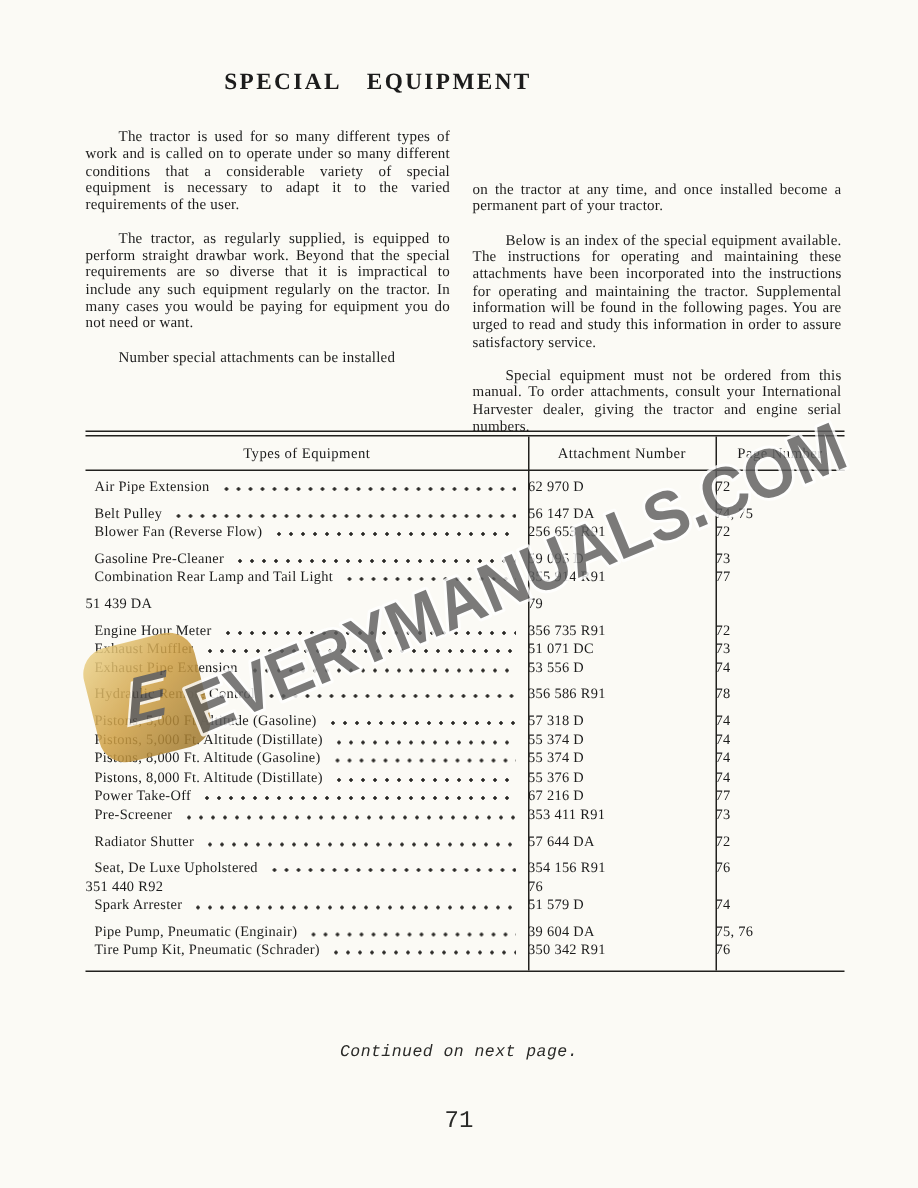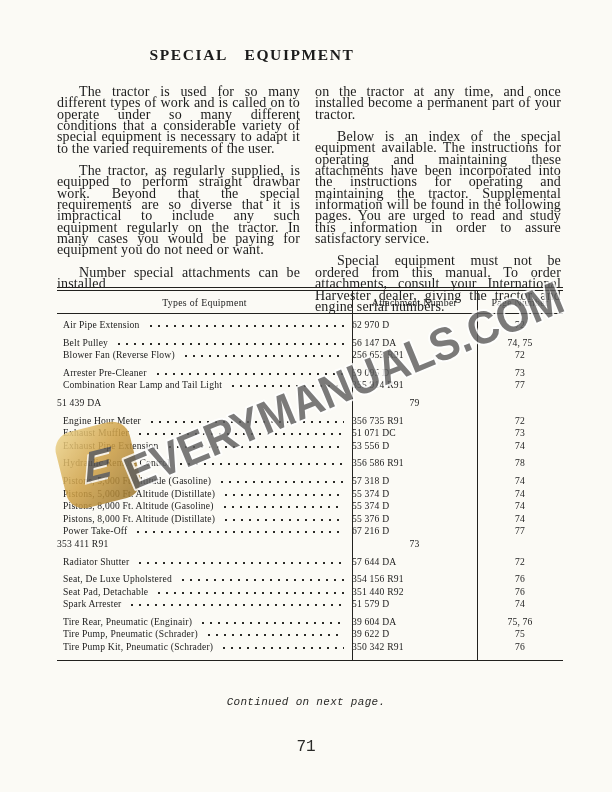--- a/index.html
+++ b/index.html
@@ -16,23 +16,23 @@
     overflow: hidden;
   }
   
   .doc-title {
     position: absolute; top: 46px; left: 0; width: 504px;
     text-align: center;
     font-size: 15.5px; font-weight: 700;
     letter-spacing: 1.6px; word-spacing: 12px;
   }
   
-  .col { position: absolute; top: 86px; font-size: 14px; line-height: 11.35px; text-align: justify; letter-spacing: 0.15px; }
+  .col { position: absolute; top: 86px; font-size: 10px; line-height: 11.35px; text-align: justify; letter-spacing: 0.15px; }
   .col-left  { left: 57px;  width: 243px; }
-  .col-right { left: 315px; width: 246px; }
+  .col-right { left: 315px; width: 246px; margin-top: 35px; }
   .col p { margin: 0 0 11px 0; text-indent: 22px; }
   .col p.no-indent { text-indent: 22px; }
   
   .eq-table {
     position: absolute; left: 57px; top: 287px; width: 506px;
     border-top: 4px double #22211e;
     border-bottom: 1.6px solid #22211e;
     font-weight: 400;
   }
   .thead {
@@ -50,21 +50,21 @@
   .nm { white-space: nowrap; }
   .leader {
     flex: 1; height: 4px; align-self: flex-end;
     margin: 0 8px 2px 7px;
     background-image: radial-gradient(circle, #2a2926 1px, rgba(0,0,0,0) 1.25px);
     background-size: 8px 4px;
     background-position: 0 60%;
     background-repeat: repeat-x;
   }
   .attach-cell { }
-  .page-cell { text-align: center; }
+  .page-cell { }
   .vline { position: absolute; top: 0; bottom: 0; width: 1.4px; background: #22211e; }
   .vline-1 { left: 295px; }
   .vline-2 { left: 420px; }
   
   .wm-svg { position: absolute; left: 0; top: 0; pointer-events: none; z-index: 5; }
   .wm-logo {
     position: absolute; left: 60px; top: 426px; width: 76px; height: 78px;
     border-radius: 18px;
     background: linear-gradient(140deg, #eed68e 0%, #cfa045 48%, #96712a 100%);
     transform: rotate(-14deg);
@@ -145,21 +145,21 @@
               <span class="nm">Blower Fan (Reverse Flow)</span>
               <span class="leader"></span>
             </div>
             <div class="cell attach-cell">256 653 R91</div>
             <div class="cell page-cell">72</div>
           </div>
         </div>
         <div class="group">
           <div class="row">
             <div class="cell name-cell">
-              <span class="nm">Arrester Pre-Cleaner</span>
+              <span class="nm">Gasoline Pre-Cleaner</span>
               <span class="leader"></span>
             </div>
             <div class="cell attach-cell">59 095 D</div>
             <div class="cell page-cell">73</div>
           </div>
           <div class="row">
             <div class="cell name-cell">
               <span class="nm">Combination Rear Lamp and Tail Light</span>
               <span class="leader"></span>
             </div>
@@ -244,20 +244,24 @@
           </div>
           <div class="row">
             <div class="cell name-cell">
               <span class="nm">Power Take-Off</span>
               <span class="leader"></span>
             </div>
             <div class="cell attach-cell">67 216 D</div>
             <div class="cell page-cell">77</div>
           </div>
           <div class="row">
+            <div class="cell name-cell">
+              <span class="nm">Pre-Screener</span>
+              <span class="leader"></span>
+            </div>
             <div class="cell attach-cell">353 411 R91</div>
             <div class="cell page-cell">73</div>
           </div>
         </div>
         <div class="group">
           <div class="row">
             <div class="cell name-cell">
               <span class="nm">Radiator Shutter</span>
               <span class="leader"></span>
             </div>
@@ -268,52 +272,40 @@
         <div class="group">
           <div class="row">
             <div class="cell name-cell">
               <span class="nm">Seat, De Luxe Upholstered</span>
               <span class="leader"></span>
             </div>
             <div class="cell attach-cell">354 156 R91</div>
             <div class="cell page-cell">76</div>
           </div>
           <div class="row">
-            <div class="cell name-cell">
-              <span class="nm">Seat Pad, Detachable</span>
-              <span class="leader"></span>
-            </div>
             <div class="cell attach-cell">351 440 R92</div>
             <div class="cell page-cell">76</div>
           </div>
           <div class="row">
             <div class="cell name-cell">
               <span class="nm">Spark Arrester</span>
               <span class="leader"></span>
             </div>
             <div class="cell attach-cell">51 579 D</div>
             <div class="cell page-cell">74</div>
           </div>
         </div>
         <div class="group">
           <div class="row">
             <div class="cell name-cell">
-              <span class="nm">Tire Rear, Pneumatic (Enginair)</span>
+              <span class="nm">Pipe Pump, Pneumatic (Enginair)</span>
               <span class="leader"></span>
             </div>
             <div class="cell attach-cell">39 604 DA</div>
             <div class="cell page-cell">75, 76</div>
-          </div>
-          <div class="row">
-            <div class="cell name-cell">
-              <span class="nm">Tire Pump, Pneumatic (Schrader)</span>
-              <span class="leader"></span>
-            </div>
-            <div class="cell attach-cell">39 622 D</div>
-            <div class="cell page-cell">75</div>
           </div>
           <div class="row">
             <div class="cell name-cell">
               <span class="nm">Tire Pump Kit, Pneumatic (Schrader)</span>
               <span class="leader"></span>
             </div>
             <div class="cell attach-cell">350 342 R91</div>
             <div class="cell page-cell">76</div>
           </div>
         </div>

